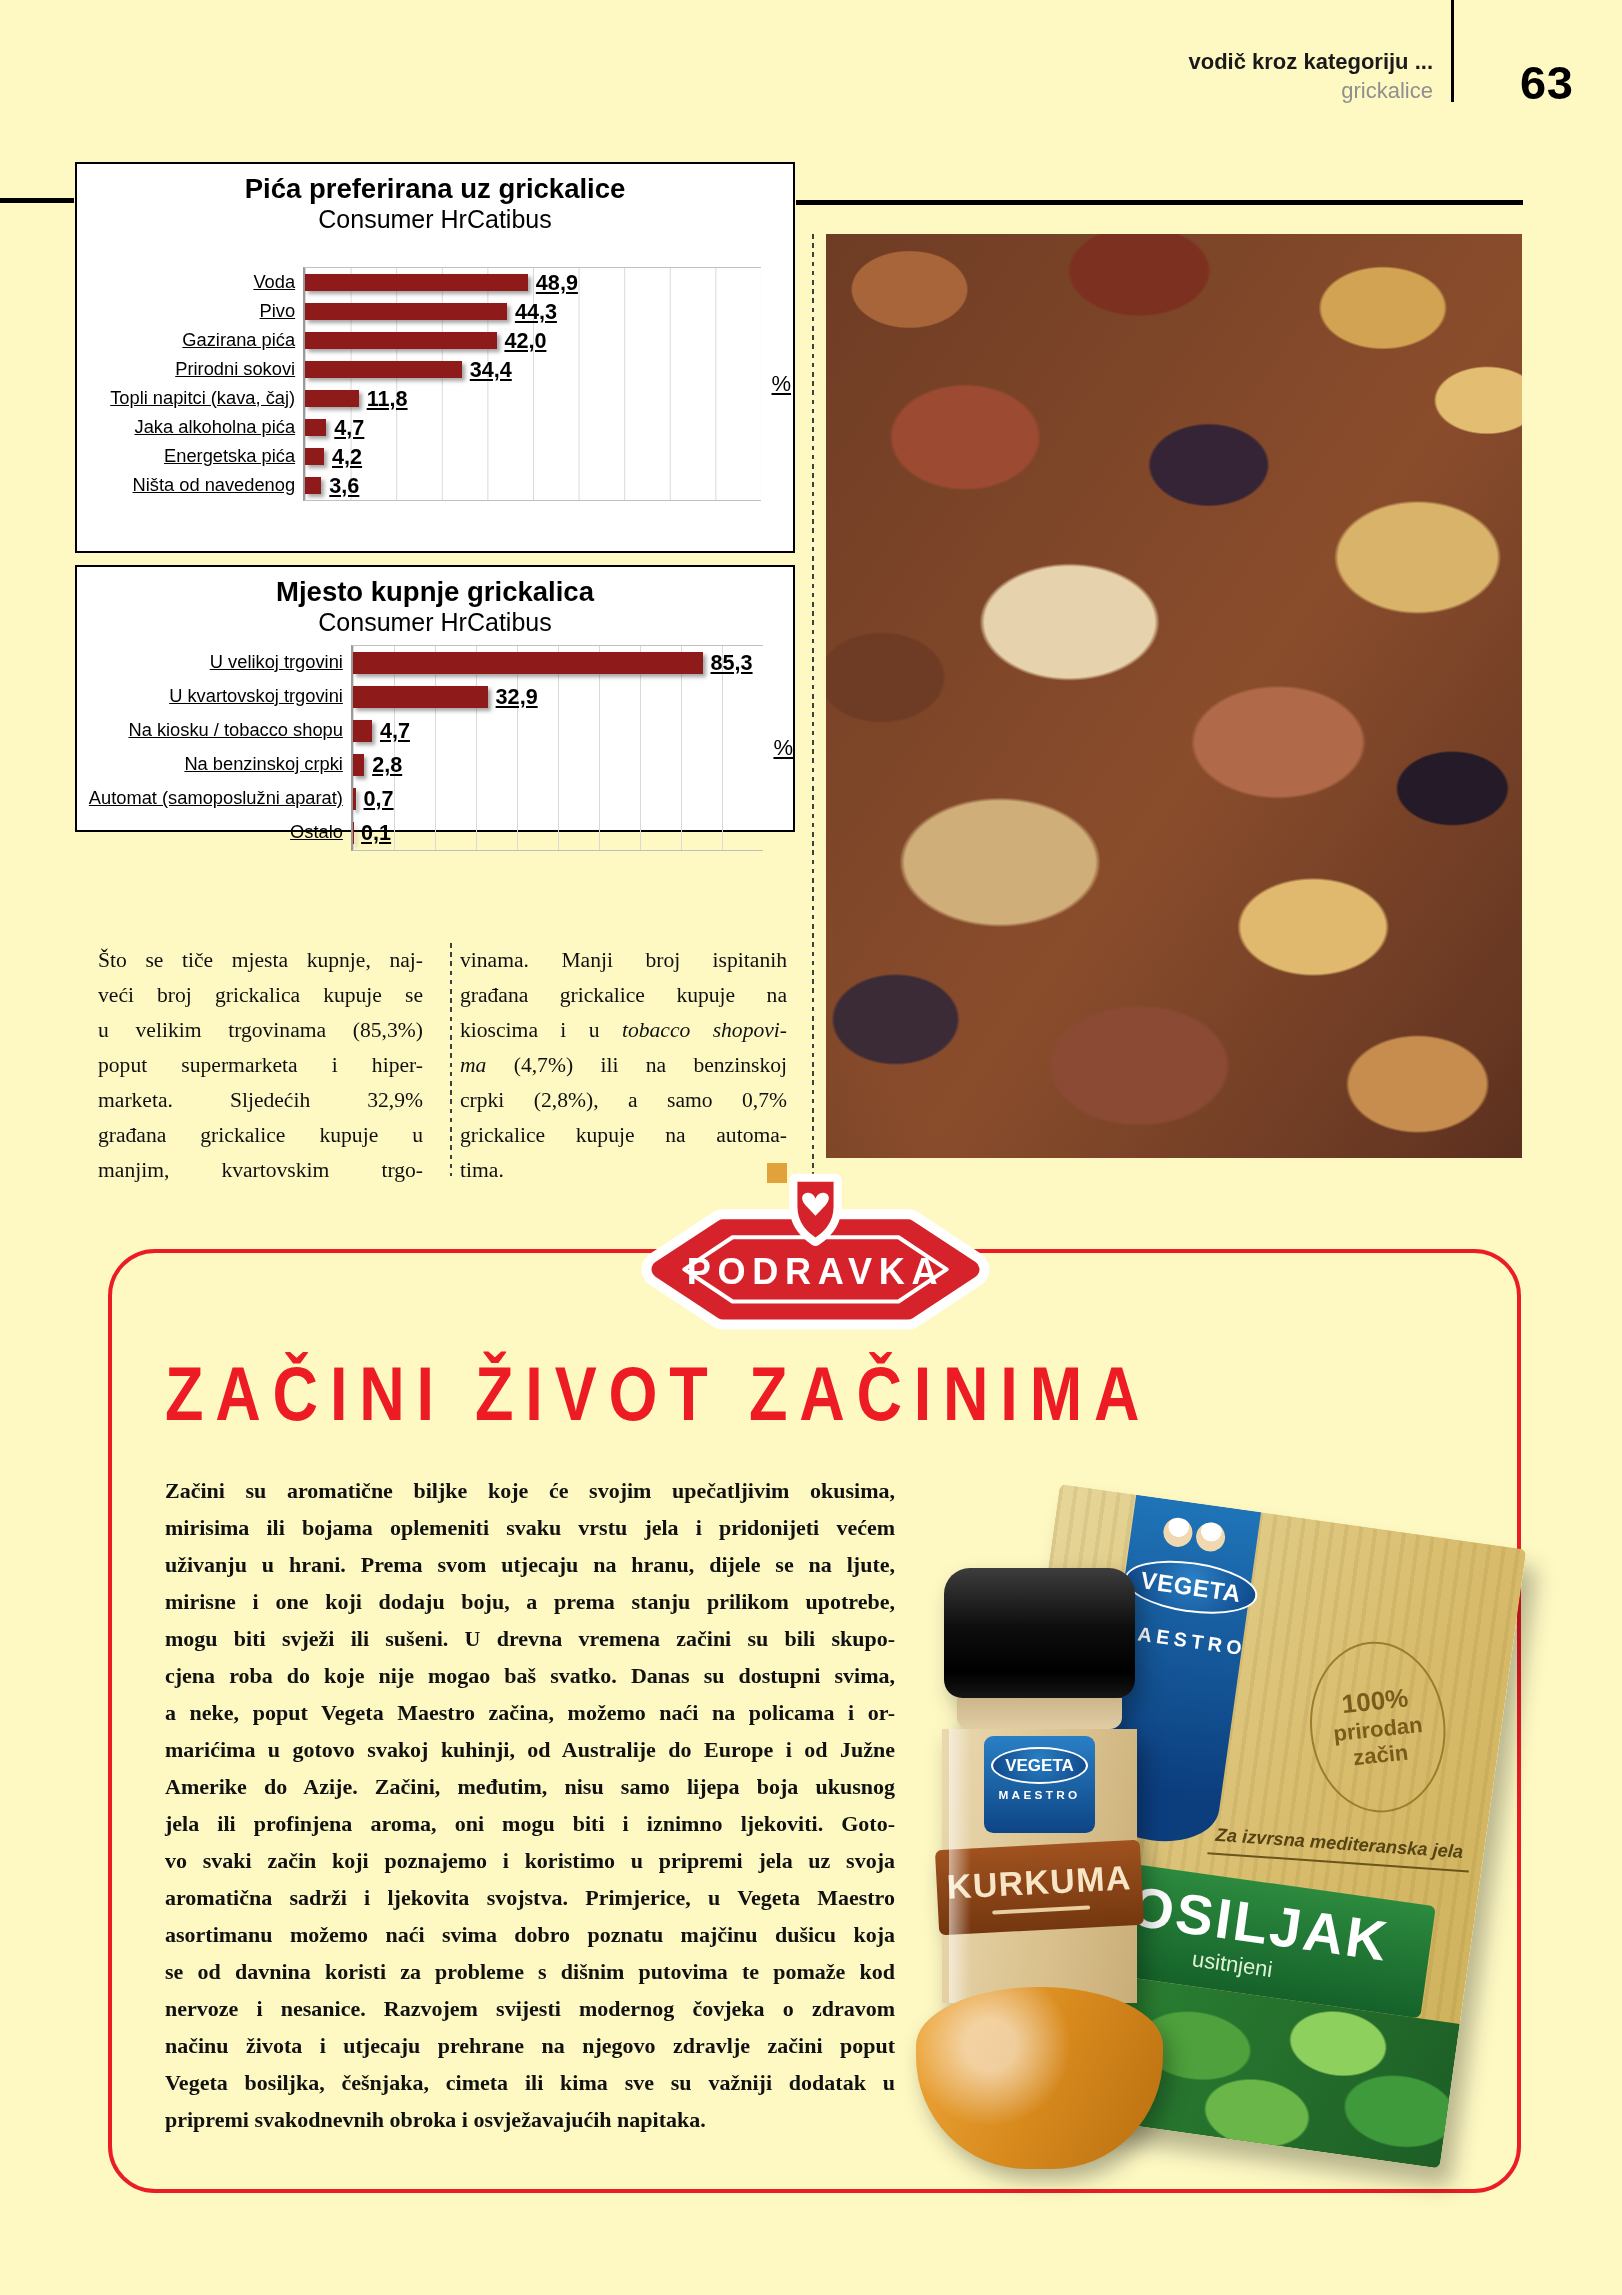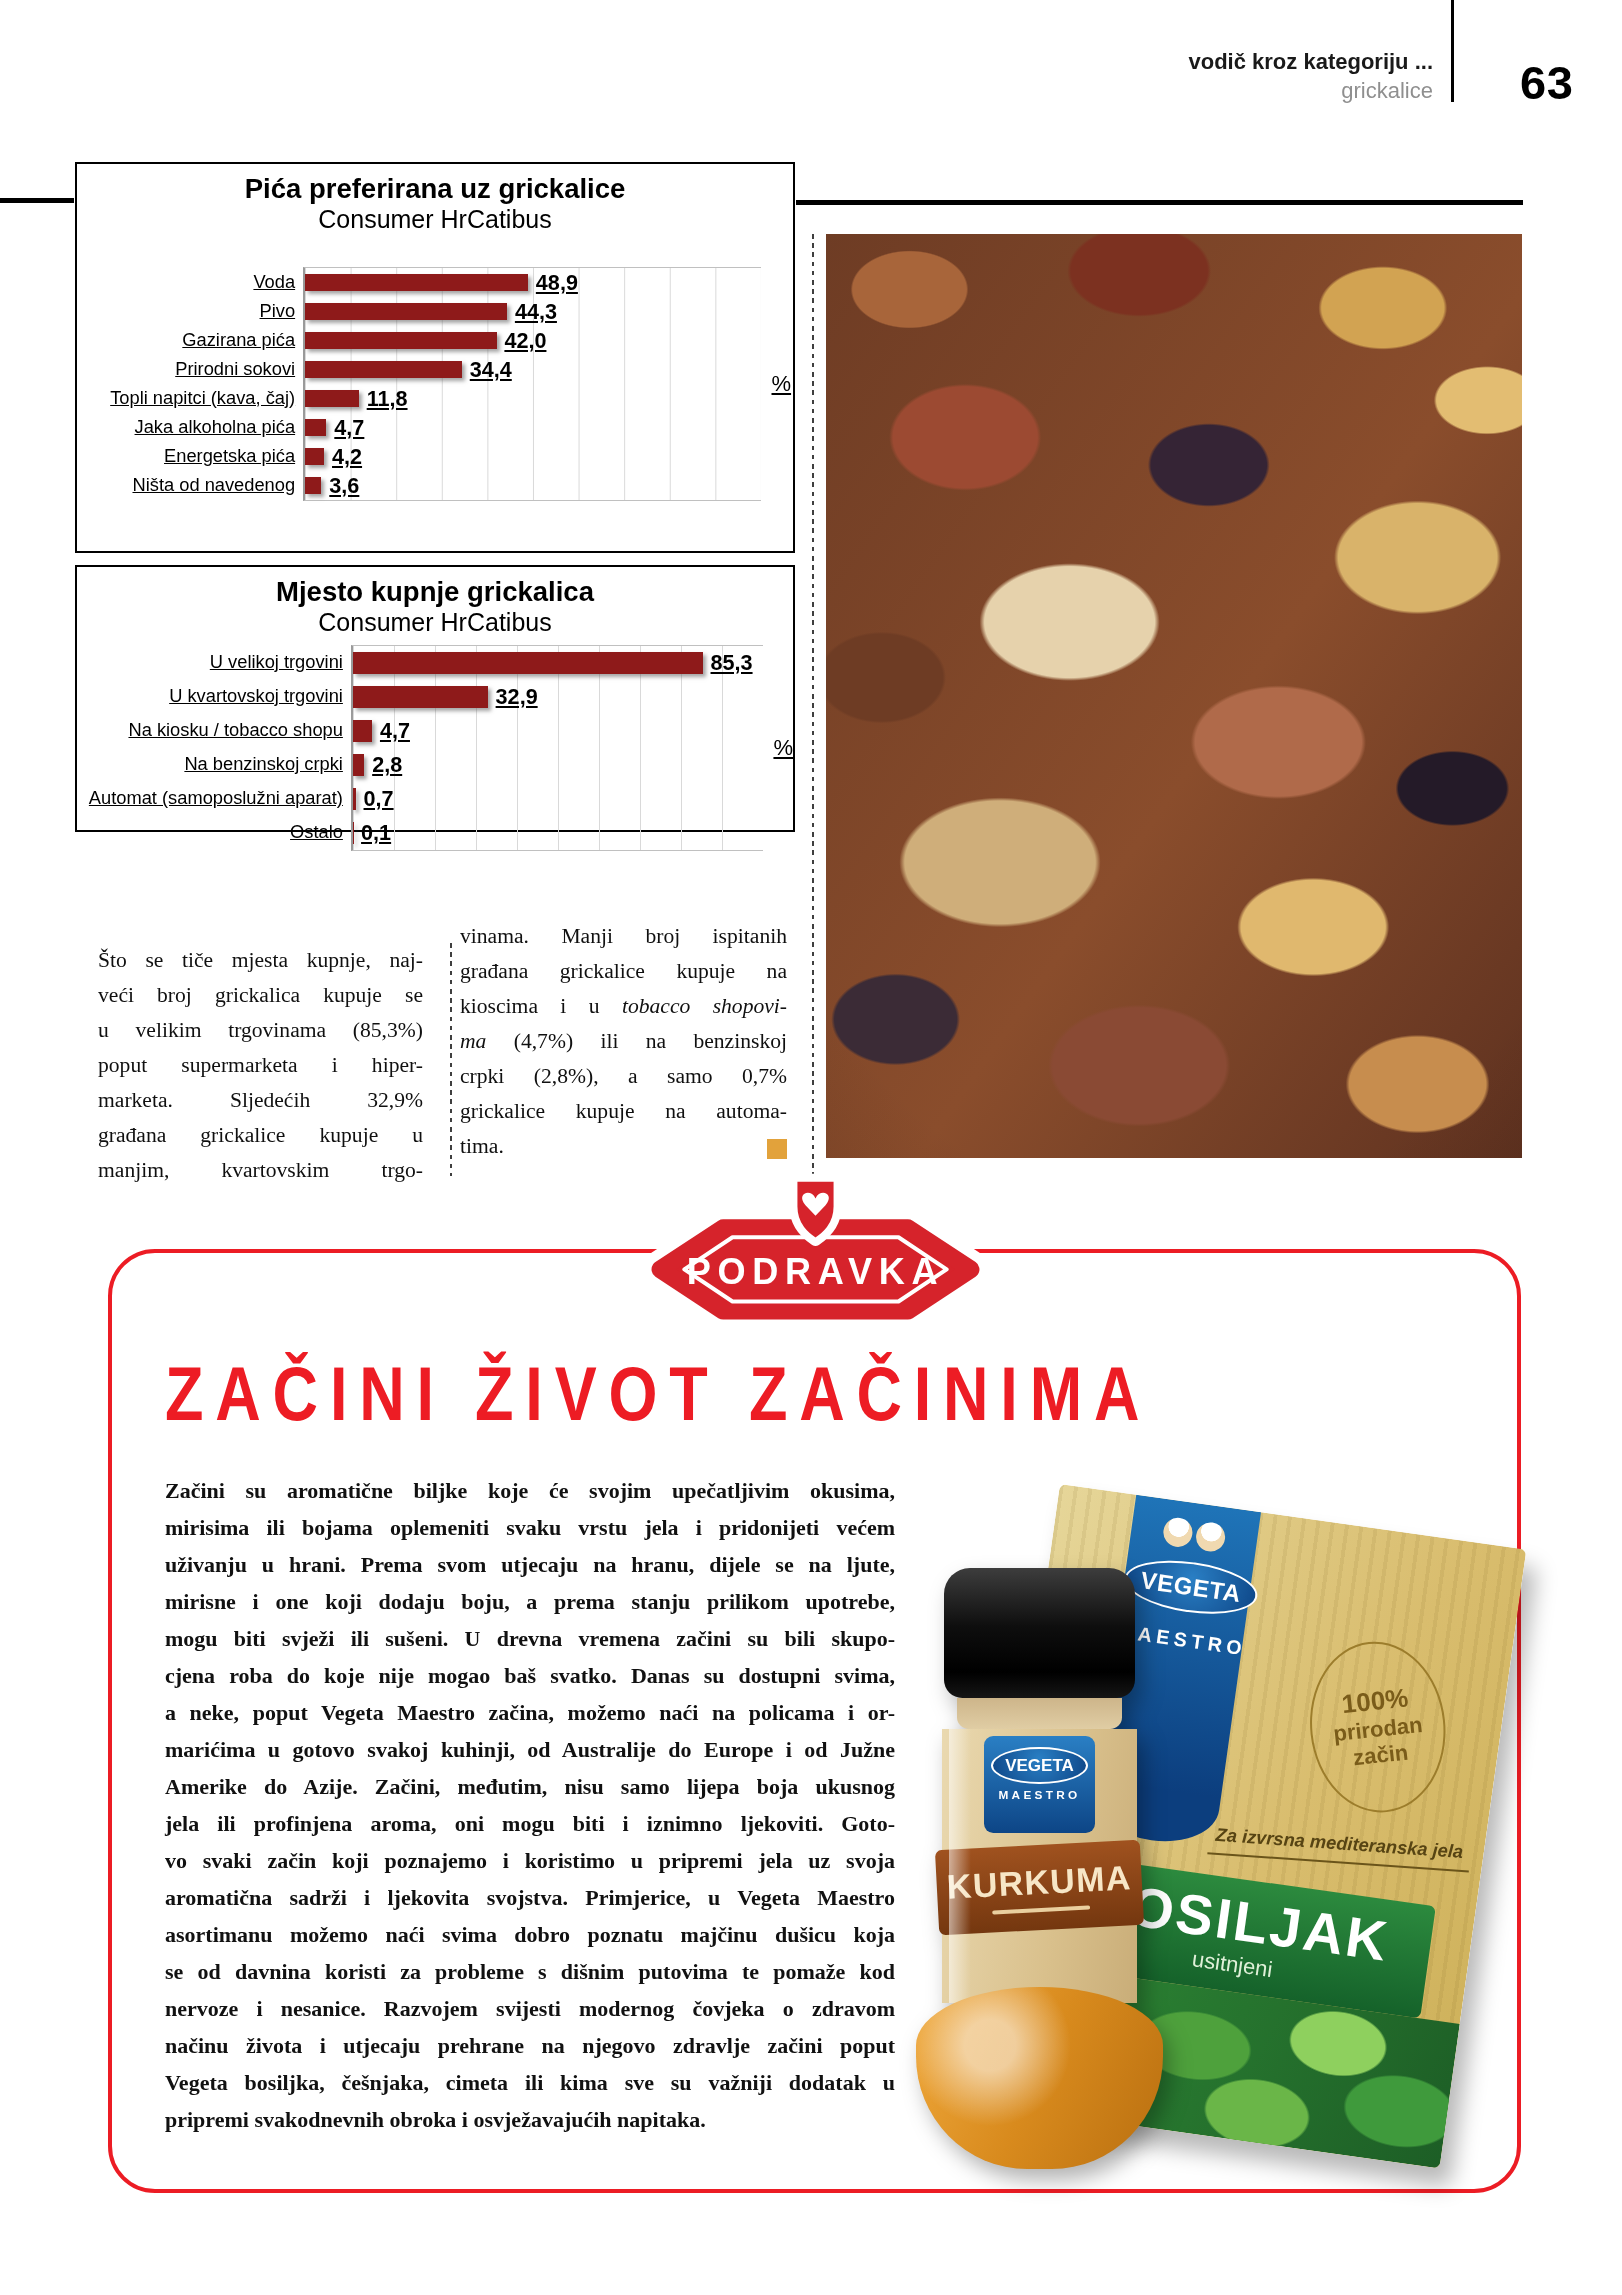--- a/index.html
+++ b/index.html
@@ -1,16 +1,16 @@
 <!DOCTYPE html>
 <html style="font-size:10.5px"><head>
 <meta charset="utf-8">
 <style>
   html,body{margin:0;padding:0;background:#9a9a9a;}
-  #page{position:relative;width:1623px;height:2295px;background:#ffffff;overflow:hidden;
+  #page{position:relative;width:1623px;height:2295px;background:#fef9c3;overflow:hidden;
         font-family:"Liberation Sans",sans-serif;color:#000;}
   .abs{position:absolute;}
 
   
   .hdr-block{left:851px;top:47px;width:582px;text-align:right;line-height:29px;}
   .hdr-title{font-size:22px;font-weight:bold;color:#1a1a1a;}
   .hdr-cat{font-size:22px;color:#8f8f8f;}
   .hdr-vline{left:1451px;top:0;width:3.3px;height:102px;background:#000;}
   .page-num{left:1520px;top:55px;font-size:47px;font-weight:bold;letter-spacing:0.7px;}
 
@@ -62,21 +62,21 @@
       linear-gradient(125deg,#6e3c24,#8a4d2c 55%,#5f3220);}
 
   
   .dotrule{width:2px;background-image:repeating-linear-gradient(to bottom,#3f3f3f 0 4.6px,transparent 4.6px 9.2px);}
   .dot-main{left:812px;top:234px;height:941px;}
   .dot-cols{left:450px;top:943px;height:233px;}
 
   
   .col{font-family:"Liberation Serif","DejaVu Serif",serif;font-size:21.6px;line-height:35px;color:#101010;}
   .col-left{left:98px;top:943px;width:325px;}
-  .col-right{left:460px;top:919px;width:327px;}
+  .col-right{left:460px;top:943px;width:327px;}
   .tline{text-align:justify;text-align-last:justify;white-space:nowrap;}
   .tline.nolast{text-align-last:left;}
   .tline i{font-style:italic;}
   .end-marker{position:absolute;right:0;bottom:5.2px;width:19.6px;height:19.6px;}
 
   
   .ad-box{left:108px;top:1249px;width:1413px;height:944px;border:4.6px solid #ec1c24;border-radius:47px;
           box-sizing:border-box;z-index:1;}
   .logo-wrap{left:641px;top:1169px;width:349px;height:174px;z-index:5;color:#d6232b;}
   .headline{left:165px;top:1349px;z-index:4;font-size:63px;font-weight:bold;letter-spacing:11.8px;

